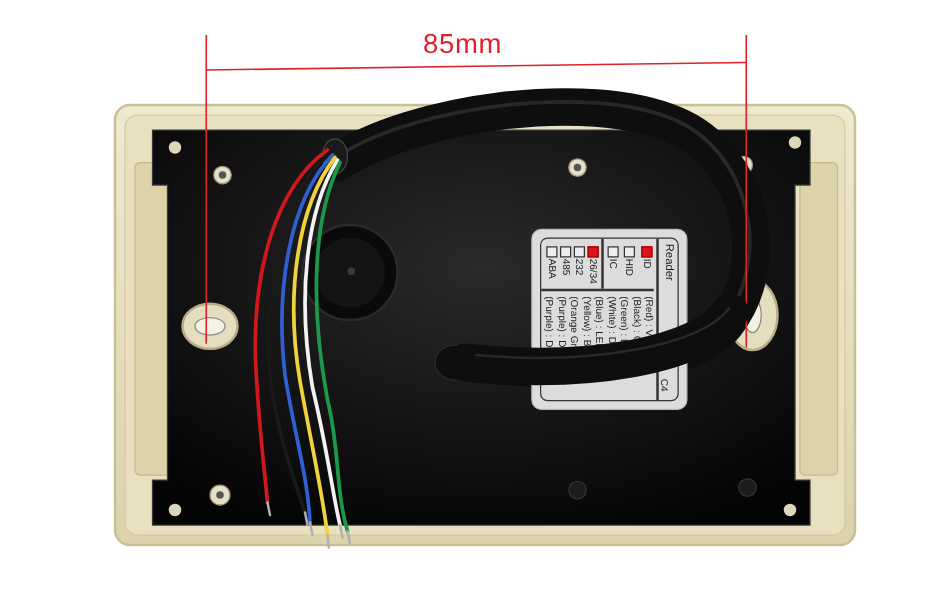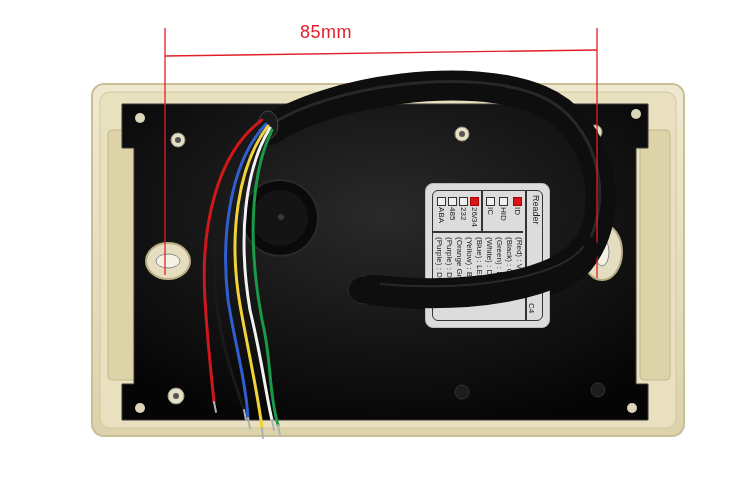--- a/index.html
+++ b/index.html
@@ -5,22 +5,22 @@
   html, body { margin: 0; padding: 0; }
   body {
     width: 750px; height: 479px; overflow: hidden; position: relative;
     background: #ffffff;
     font-family: "Liberation Sans", sans-serif;
   }
   .stage { position: absolute; left: 0; top: 0; width: 750px; height: 479px; }
 
   
   .dim-label {
-    position: absolute; left: 300px; top: 22px; width: 140px; text-align: left;
-    font-size: 18px; letter-spacing: 0.5px;
+    position: absolute; left: 300px; top: 22px; width: 140px; text-align: center;
+    font-size: 22px; letter-spacing: 0.5px;
   }
 
   
   .sticker {
     position: absolute; left: 425px; top: 183px; width: 125px; height: 145px;
     background: #dcdcdc; border-radius: 8px;
     border: 1px solid #bbb;
     box-sizing: border-box;
     overflow: hidden;
   }

